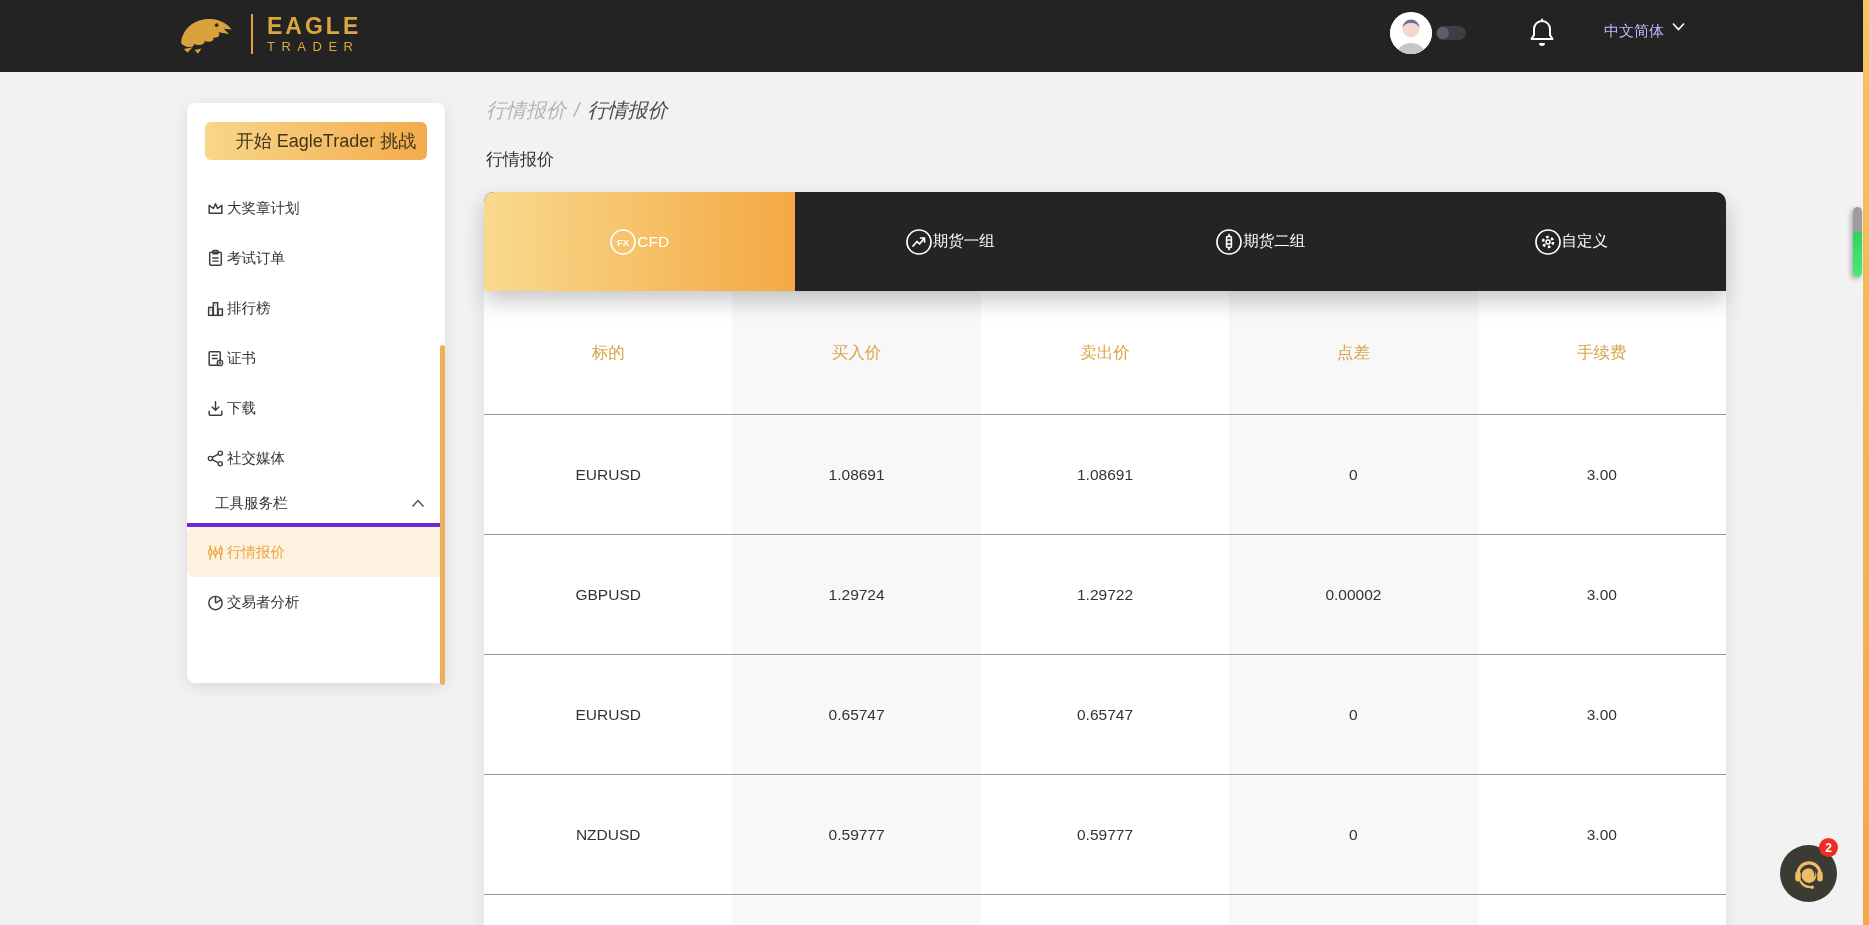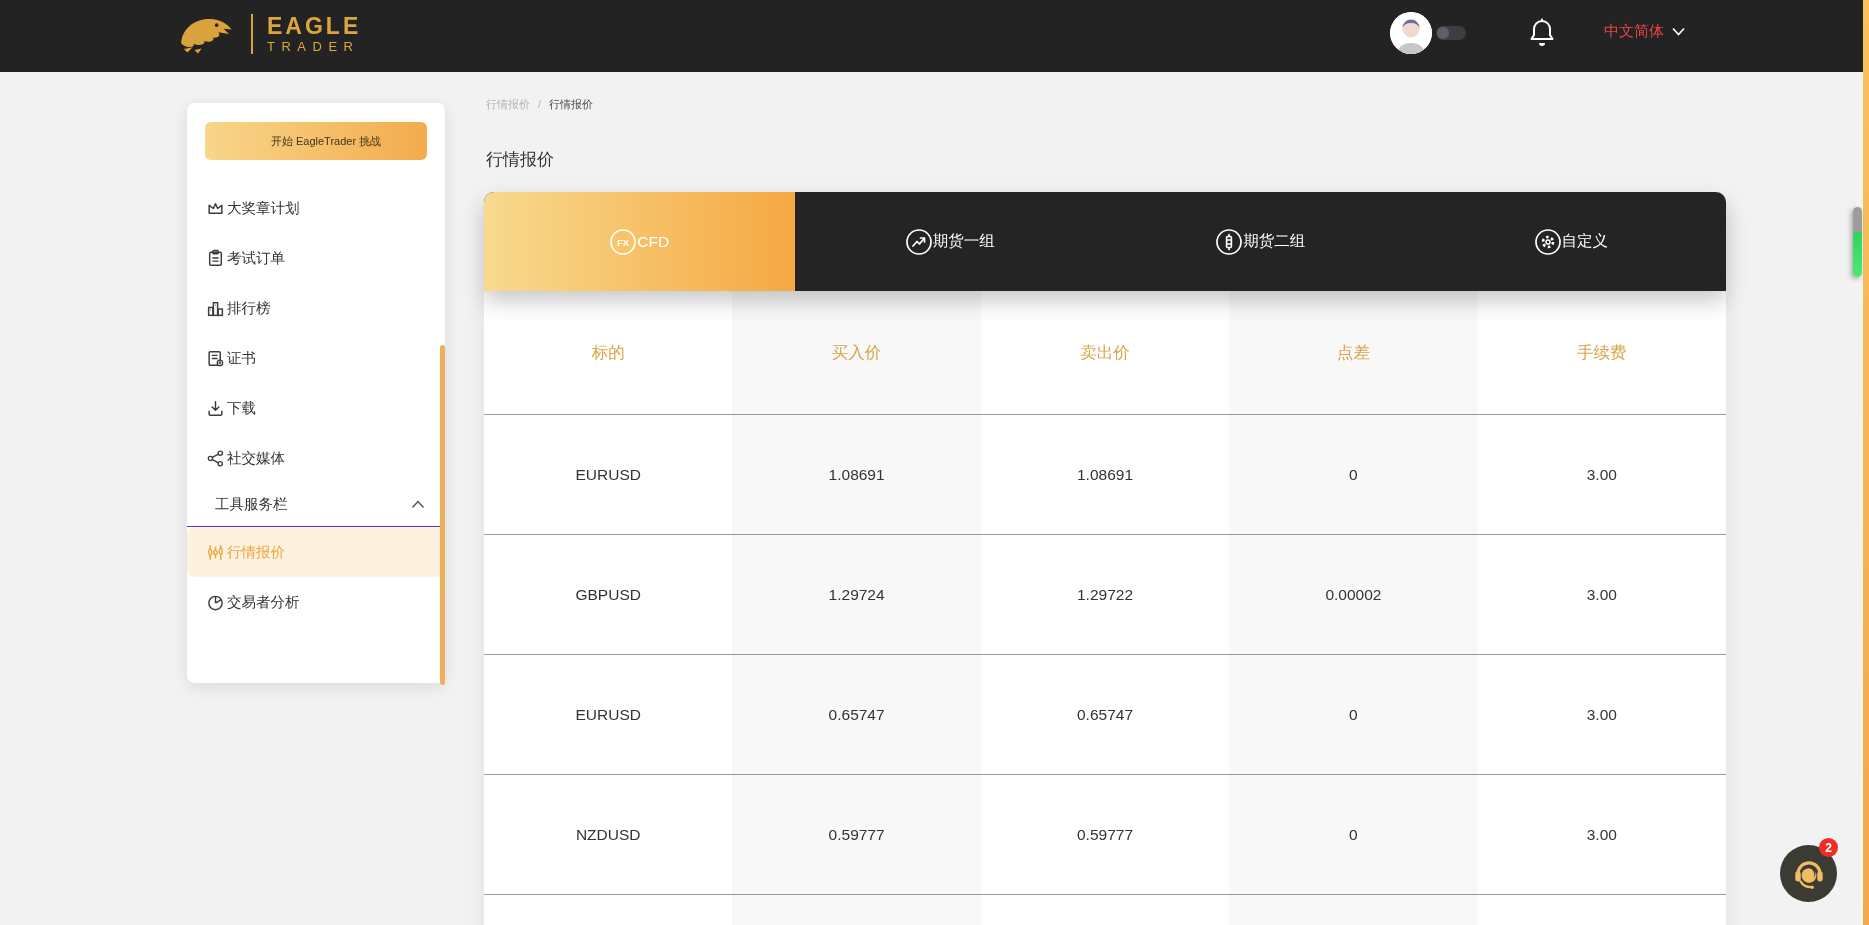--- a/index.html
+++ b/index.html
@@ -10,40 +10,40 @@
   
   .header { position:absolute; left:0; top:0; width:1869px; height:72px; background:#232323; z-index:20; }
   .brand { position:absolute; left:175px; top:10px; display:flex; align-items:center; gap:14px; cursor:pointer; }
   .brand-divider { width:2px; height:40px; background:#d9a23c; }
   .brand-top { color:#dca63e; font-size:23px; font-weight:bold; letter-spacing:3px; line-height:26px; }
   .brand-bottom { color:#dca63e; font-size:13px; letter-spacing:6.5px; line-height:16px; }
   .avatar { position:absolute; left:1390px; top:12px; width:42px; height:42px; border-radius:50%; background:#ffffff; overflow:hidden; cursor:pointer; }
   .toggle { position:absolute; left:1436px; top:26px; width:30px; height:14px; border-radius:8px; background:#3c3e44; cursor:pointer; }
   .toggle-knob { position:absolute; left:1px; top:1px; width:12px; height:12px; border-radius:50%; background:#5d6069; }
   .bell { position:absolute; left:1528px; top:17px; width:28px; height:32px; cursor:pointer; }
-  .lang { position:absolute; left:1604px; top:22px; display:flex; align-items:center; gap:8px; color:#ef4444; font-size:15px; cursor:pointer; }
+  .lang { position:absolute; left:1604px; top:22px; display:flex; align-items:flex-start; gap:8px; color:#c4b5fd; font-size:15px; cursor:pointer; }
 
   
   .edge-stripe { position:absolute; right:0; top:0; width:6px; height:925px; background:linear-gradient(180deg,#f6c35f,#f2a94a); z-index:50; }
   .edge-pill { position:absolute; left:1853px; top:207px; width:9px; height:70px; border-radius:5px; overflow:hidden; z-index:51; box-shadow:-2px 2px 5px rgba(0,0,0,.3); cursor:pointer; }
   .edge-pill .gray { height:25px; background:#9d9d9d; }
   .edge-pill .green { height:45px; background:linear-gradient(180deg,#2fd35c,#4ce979); }
 
   
   .sidebar { position:absolute; left:187px; top:103px; width:258px; height:580px; background:#ffffff; border-radius:8px; box-shadow:0 4px 16px rgba(0,0,0,.10); z-index:10; }
-  .challenge { display:block; margin:19px 18px 0 18px; width:222px; height:38px; border:none; border-radius:6px; background:linear-gradient(90deg,#f8d68a,#f3ab4d); color:#40351a; font-size:11px; font-family:inherit; cursor:pointer;padding-left:20px; }
+  .challenge { display:block; margin:19px 18px 0 18px; width:222px; height:38px; border:none; border-radius:6px; background:linear-gradient(90deg,#f8d68a,#f3ab4d); color:#40351a; font-size:18px; font-family:inherit; cursor:pointer;padding-left:20px; }
   .menu { padding-top:23px; }
   .menu-item { display:flex; align-items:center; height:50px; padding:0 18px; gap:2px; font-size:14.5px; color:#333; cursor:pointer; }
   .menu-item .mi-icon { width:20px; height:20px; flex:0 0 20px; display:flex; align-items:center; justify-content:center; }
   .menu-item.active { background:#fdf2df; border-radius:8px; color:#efa43e; }
-  .section-row { display:flex; align-items:center; justify-content:space-between; height:44px; padding:0 20px 0 28px; font-size:14.5px; color:#333; cursor:pointer; border-bottom:1px solid #6d28d9; }
+  .section-row { display:flex; align-items:center; justify-content:space-between; height:44px; padding:0 20px 0 28px; font-size:14.5px; color:#333; cursor:pointer; border-bottom:4px solid #6d28d9; }
   .scroll-thumb { position:absolute; left:440px; top:345px; width:5px; height:340px; border-radius:3px; background:#ecb158; z-index:11; cursor:grab; }
 
   
-  .breadcrumb { position:absolute; left:486px; top:97px; font-size:11px; }
+  .breadcrumb { position:absolute; left:486px; top:97px; font-size:20px;font-style:italic; }
   .bc-parent { color:#b3b3b3; cursor:pointer; }
   .bc-sep { color:#b3b3b3; margin:0 8px; }
   .bc-current { color:#4a4a4a; }
   .page-title { position:absolute; left:486px; top:148px; font-size:17px; font-weight:500; color:#333; }
 
   .card { position:absolute; left:484px; top:192px; width:1242px; }
   .tabbar { display:flex; height:99px; background:#242424; border-radius:10px 10px 0 0; box-shadow:0 10px 22px rgba(0,0,0,.22); position:relative; z-index:3; }
   .tab { flex:1; display:flex; align-items:center; justify-content:center; color:#fff; font-size:15.5px; cursor:pointer; }
   .tab.active { background:linear-gradient(90deg,#f8da8e,#f5a843); border-radius:10px 0 0 0; }
 

